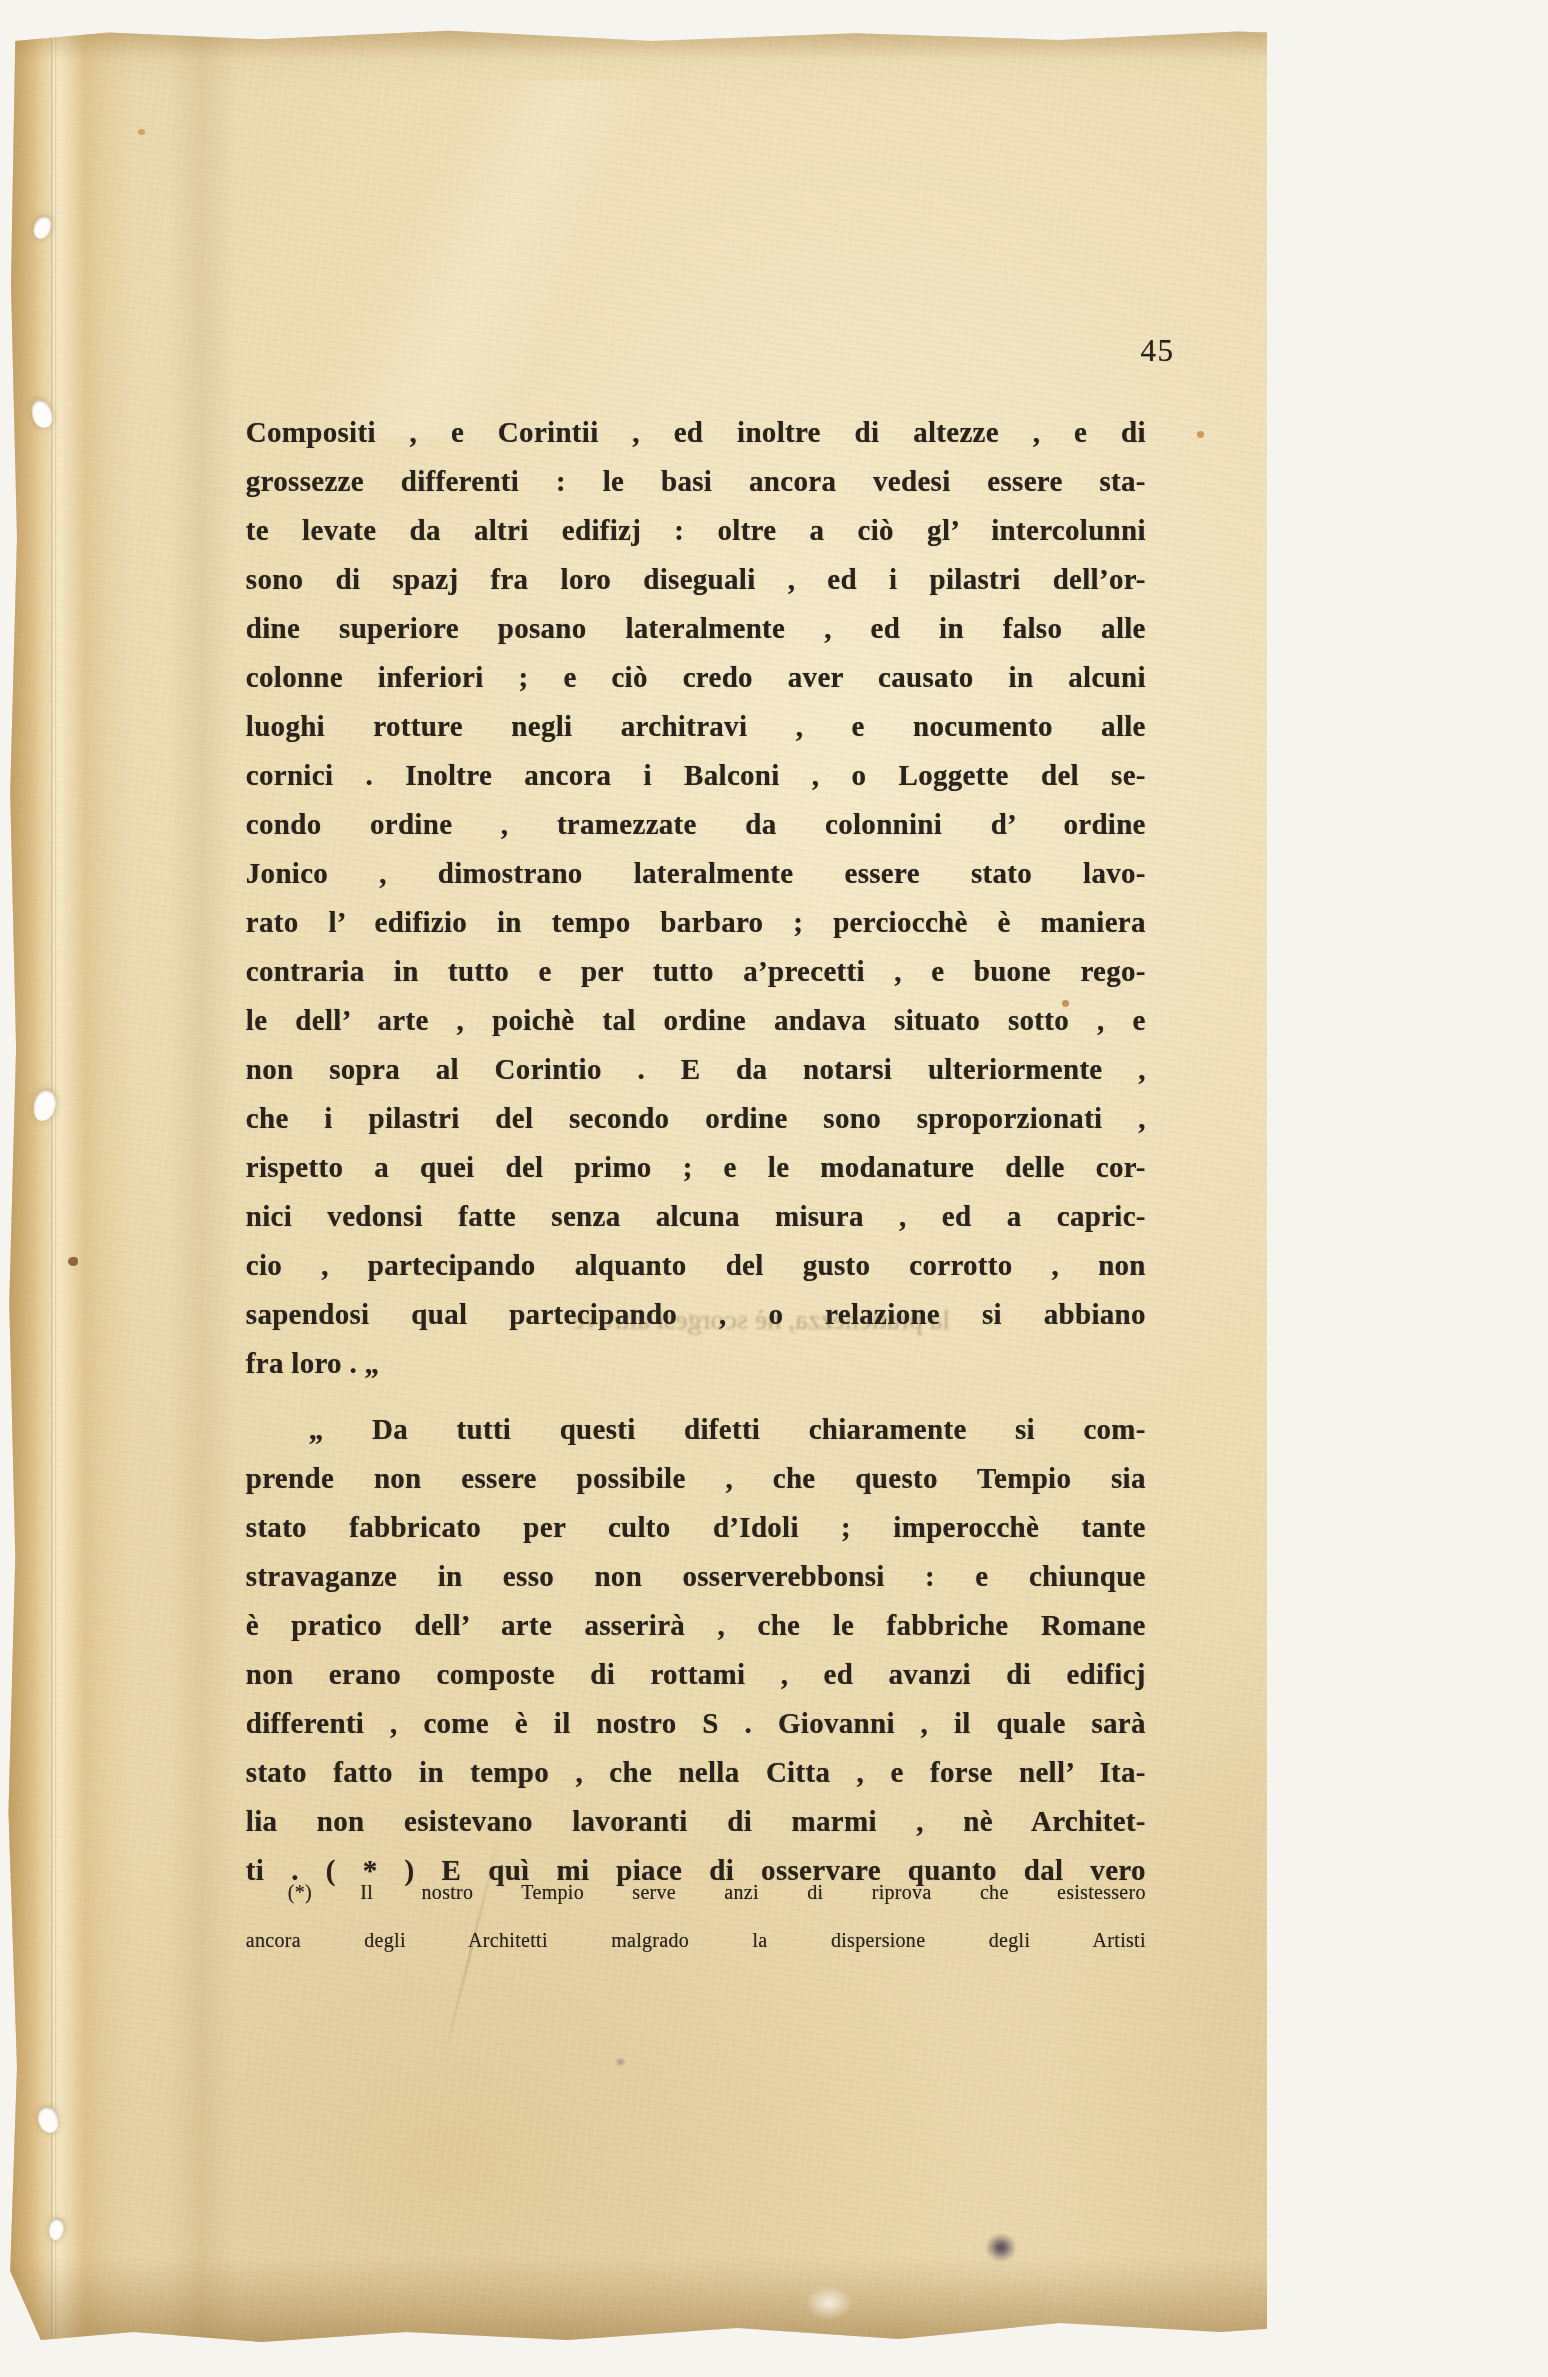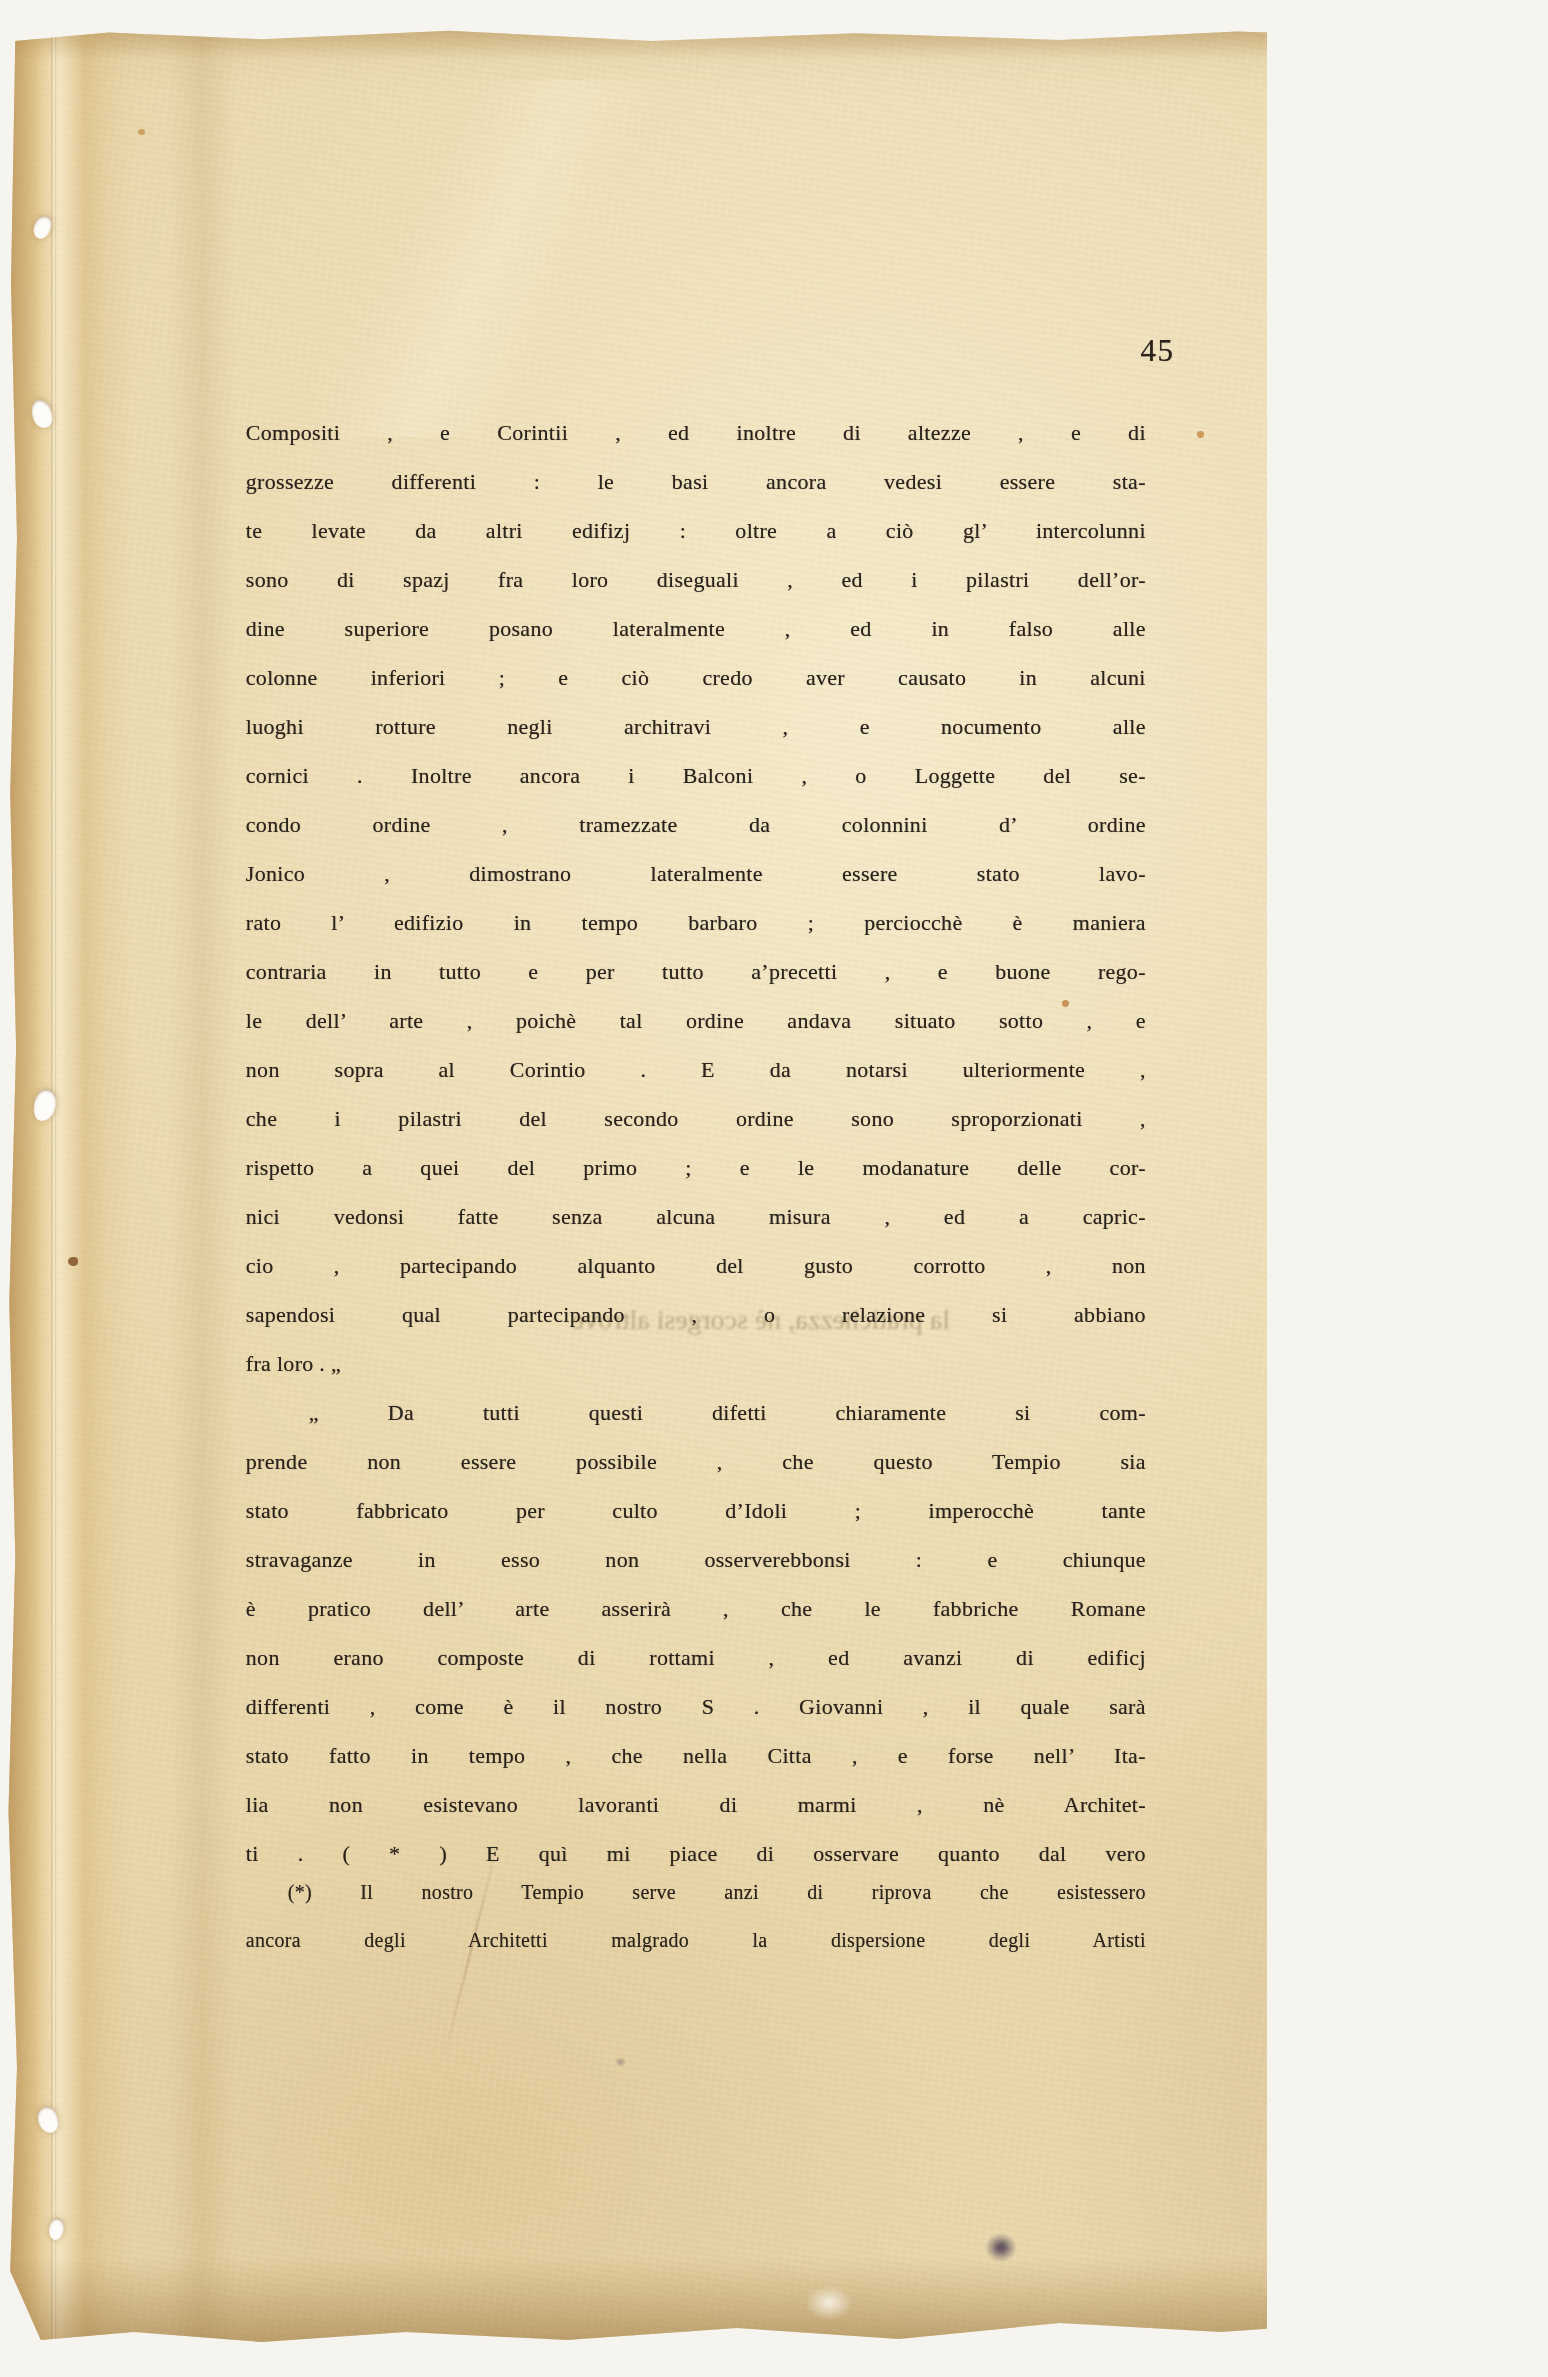--- a/index.html
+++ b/index.html
@@ -42,25 +42,25 @@
     background:
       linear-gradient(180deg, rgba(170,130,70,.40), rgba(170,130,70,0) 31px),
       linear-gradient(0deg, rgba(145,105,50,.45), rgba(145,105,50,0) 89px),
       linear-gradient(90deg, rgba(160,120,60,.34), rgba(160,120,60,0) 34px),
       linear-gradient(270deg, rgba(150,110,55,.42), rgba(150,110,55,0) 47px);}
   
   .page-number{position:absolute;left:1066px;top:304px;width:102px;text-align:right;
     font-size:31px;color:var(--ink,#2a231c);letter-spacing:1.7px;
     text-shadow:0 0 0.8px rgba(42,35,28,.6);}
   .text-block{position:absolute;left:239px;top:379px;width:900px;
-    font-size:22px;line-height:49px;color:var(--ink,#2a231c);
-    letter-spacing:0.3px;text-shadow:0 0 0.8px rgba(42,35,28,.55);}
+    font-size:29px;line-height:49px;color:var(--ink,#2a231c);
+    letter-spacing:0.3px;text-shadow:0 0 0.8px rgba(42,35,28,.55);font-weight:bold;}
   .line{text-align:justify;text-align-last:justify;white-space:normal;}
   .line.no-stretch{text-align-last:left;}
-  .line.indent{padding-left:63px;}
+  .line.indent{padding-left:63px;margin-top:17px;}
   .footnote{position:absolute;left:239px;top:1839px;width:900px;
     font-size:20px;line-height:48px;color:var(--ink,#2a231c);
     letter-spacing:0.3px;text-shadow:0 0 0.7px rgba(42,35,28,.5);}
   .footnote .line:first-child{text-indent:42px;}
   
   .ghost{position:absolute;left:535px;top:1275px;width:408px;font-size:28px;
     color:rgba(110,88,45,.38);transform:scaleX(-1);filter:blur(1.2px);
     pointer-events:none;}
   
   .hole{position:absolute;background:#fdfcf8;

